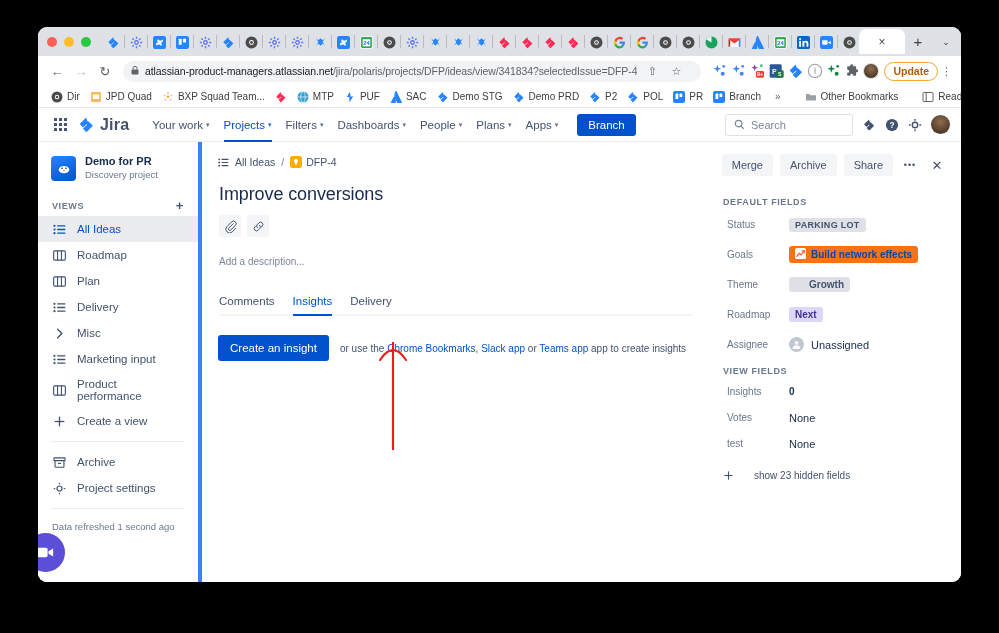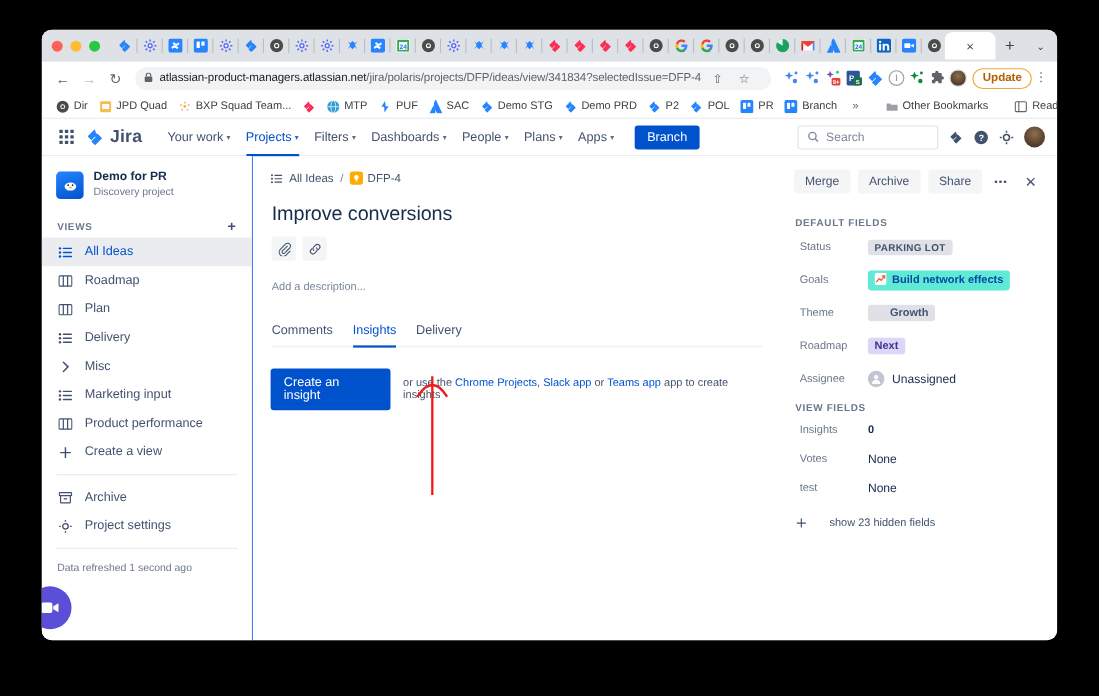--- a/index.html
+++ b/index.html
@@ -155,21 +155,21 @@
   }
   .navicon { color: #42526e; display: flex; align-items: center; }
   .avatar-nav {
     width: 19px; height: 19px; border-radius: 50%;
     background: radial-gradient(circle at 50% 35%, #8d6e4f 0%, #5a4230 60%, #32241a 100%);
   }
   
   .appbody { display: flex; height: calc(555px - 29px - 30px - 22px - 34px); background: #fff; }
   
   .sidebar {
-    width: 192px; background: #fff; border-right: 1px solid #3b82f6;
+    width: 164px; background: #fff; border-right: 4px solid #3b82f6;
     position: relative; display: flex; flex-direction: column; padding-top: 9px;
   }
   .proj { display: flex; align-items: center; gap: 9px; padding: 4px 12px 12px 13px; }
   .projicon {
     width: 25px; height: 25px; border-radius: 4px; flex: 0 0 auto;
     background: linear-gradient(160deg,#2684ff 0%,#0052cc 100%);
     display: flex; align-items: center; justify-content: center;
   }
   .projname { font-size: 11px; font-weight: bold; color: #172b4d; line-height: 1.25; }
   .projsub { font-size: 9.5px; color: #6b778c; line-height: 1.3; }
@@ -244,21 +244,21 @@
     letter-spacing: 0.6px; margin: 21px 0 4px 2px;
   }
   .fieldrow { display: flex; align-items: center; min-height: 25px; margin-top: 5px; }
   .flabel { width: 68px; font-size: 10px; color: #6b778c; flex: 0 0 auto; padding-left: 6px; }
   .fval { font-size: 11px; color: #172b4d; }
   .chip {
     display: inline-flex; align-items: center; gap: 5px;
     padding: 2px 6px; border-radius: 3px; font-size: 10px;
   }
   .chip.status { background: #dfe1e6; color: #42526e; font-weight: bold; font-size: 9px; letter-spacing: 0.3px; }
-  .chip.goal { background: #5eead4; color: #0747a6; font-weight: 600; }
+  .chip.goal { background: #f97316; color: #0747a6; font-weight: 600; }
   .chip.theme { background: #dfe1e6; color: #42526e; font-weight: 600; padding-left: 20px; }
   .chip.roadmap { background: #dcd6f7; color: #403294; font-weight: 600; }
   .assignee { display: flex; align-items: center; gap: 7px; }
   .avatar-ph {
     width: 15px; height: 15px; border-radius: 50%; background: #c1c7d0;
     display: flex; align-items: center; justify-content: center;
   }
   .showhidden {
     display: flex; align-items: center; gap: 20px; margin-top: 16px;
     font-size: 10px; color: #42526e; padding-left: 2px;
@@ -1043,21 +1043,21 @@
 
           <div class="tabsrow" id="ctabs-host">
               <div class="ctab">Comments</div>
               <div class="ctab active">Insights</div>
               <div class="ctab">Delivery</div>
             </div>
 
           <div class="insightrow">
             <div class="primarybtn">Create an insight</div>
             <div class="hint">
-              <span>or use the </span><a href="#">Chrome Projects</a><span>, </span><a href="#">Slack app</a><span> or </span><a href="#">Teams app</a><span> app to create insights</span>
+              <span>or use the </span><a href="#">Chrome Bookmarks</a><span>, </span><a href="#">Slack app</a><span> or </span><a href="#">Teams app</a><span> app to create insights</span>
             </div>
           </div>
         </div>
 
         <div class="rpanel">
           <div class="rptop">
             <div id="act-host" style="display:flex;gap:7px;">
                 <div class="ghostbtn">Merge</div>
                 <div class="ghostbtn">Archive</div>
                 <div class="ghostbtn">Share</div>

